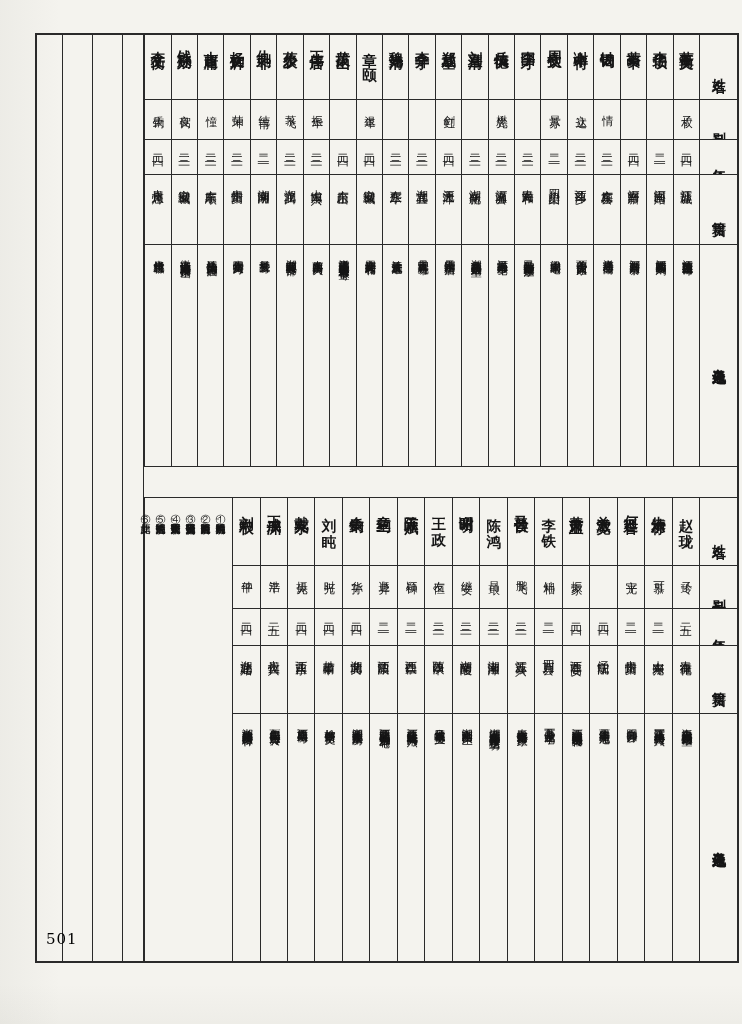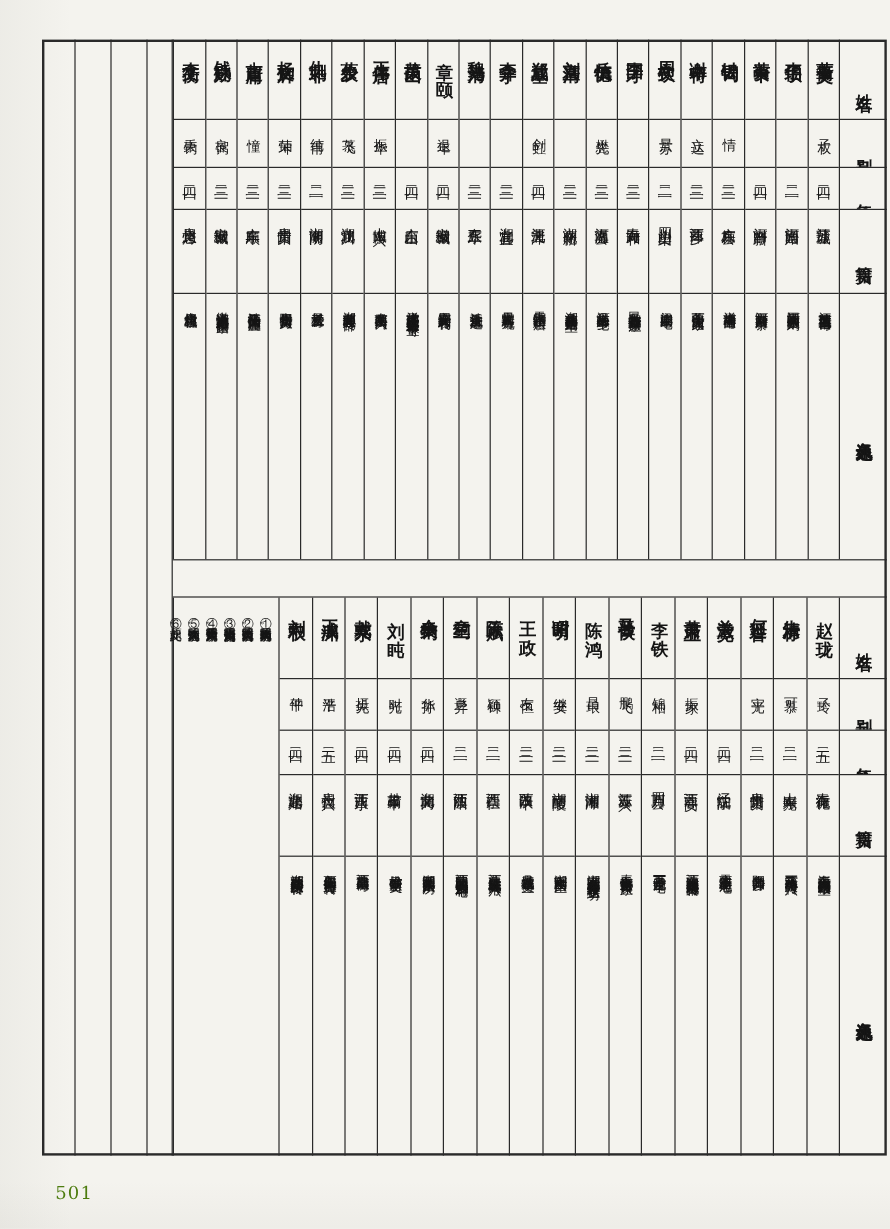--- a/index.html
+++ b/index.html
@@ -50,21 +50,21 @@
   .origin .vtext{font-size:12px;letter-spacing:1px;padding-top:5px;}
   .address .vtext{font-size:11px;line-height:12.5px;letter-spacing:0.5px;padding-top:6px;max-height:100%;}
   
   .hcol .vtext{font-weight:bold;font-size:14px;}
   .hcol .cell{align-items:center;justify-content:center;}
   .h2{letter-spacing:9px;padding-top:9px;}
   .h5{letter-spacing:22px;padding-top:24px;font-size:13.5px;}
   
   .note-line{display:block;font-size:10px;line-height:14px;letter-spacing:0;margin-left:1px;}
   
-  #page-number{position:absolute;left:46px;top:985px;font-size:15px;letter-spacing:1px;color:#4d7c0f;}
+  #page-number{position:absolute;left:46px;top:930px;font-size:15px;letter-spacing:1px;color:#000000;}
   
   .scanshade{position:absolute;left:0;top:0;width:742px;height:1024px;pointer-events:none;
     background:linear-gradient(90deg, rgba(120,120,110,0.06), rgba(0,0,0,0) 60px),
                linear-gradient(0deg, rgba(120,120,110,0.05), rgba(0,0,0,0) 40px);}
 </style>
 </head>
 <body>
 
 <div class="scanshade"></div>
 

